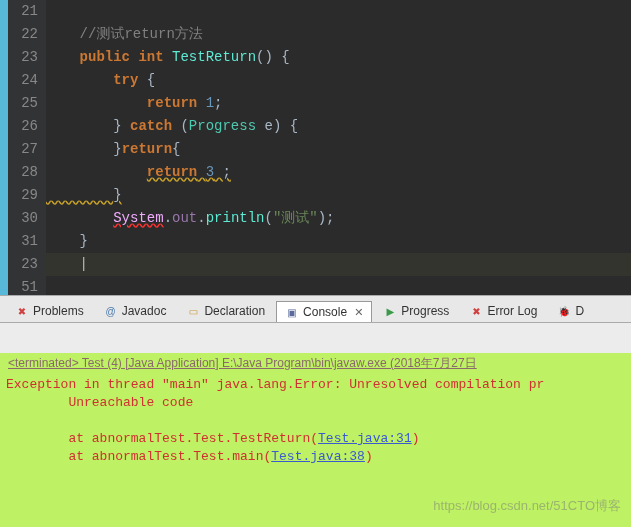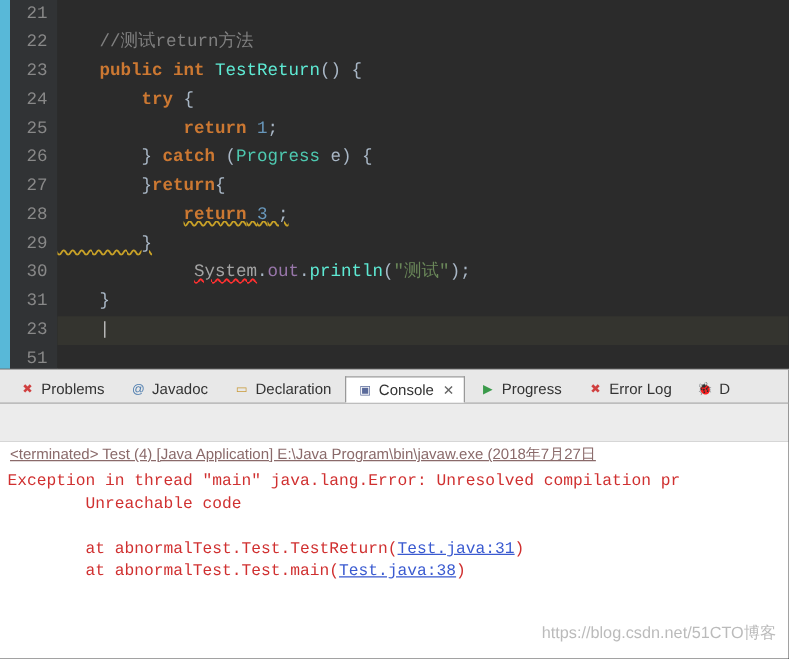--- a/index.html
+++ b/index.html
@@ -13,39 +13,39 @@
     .code-area { flex: 1; background: #2b2b2b; color: #a9b7c6; line-height: 23px; padding-left: 0; position: relative; }
     .code-line { height: 23px; white-space: pre; }
     .comment { color: #808080; }
     .keyword { color: #cc7832; font-weight: bold; }
     .ident-type { color: #4ec9b0; }
     .method { color: #5eead4; }
     .number { color: #6897bb; }
     .string { color: #6a8759; }
     .field { color: #9876aa; }
     .punct { color: #a9b7c6; }
-    .underline-sys { text-decoration: underline; text-decoration-color: #507874; color: #a3a3a3; margin-left: 42px; }
+    .underline-sys { text-decoration: underline; text-decoration-color: #507874; color: #f0abfc; }
     .squiggle { text-decoration-line: underline; text-decoration-style: wavy; text-decoration-color: #c9a227; }
     .error-squiggle { text-decoration-line: underline; text-decoration-style: wavy; text-decoration-color: #ff3030; }
     .highlight-line { background: rgba(80,80,60,0.25); }
     
     .tabs-bar { height: 28px; background: #e8e8e8; display: flex; align-items: flex-end; border-top: 1px solid #aaa; border-bottom: 1px solid #aaa; padding-left: 6px; gap: 2px; overflow:hidden;}
     .tab { display: flex; align-items: center; padding: 3px 8px; font-family: Arial, sans-serif; font-size: 12px; color: #333; gap: 4px; border: 1px solid transparent; cursor: pointer; white-space:nowrap;}
     .tab.active { background: #fff; border: 1px solid #999; border-bottom: 1px solid #fff; position: relative; top: 1px; }
     .tab-icon { width: 14px; height: 14px; display: inline-flex; align-items: center; justify-content: center; font-size: 10px; }
     .icon-problems { color: #d04040; }
     .icon-javadoc { color: #4a7aad; }
     .icon-decl { color: #c99a3a; }
     .icon-console { color: #5a6a9a; }
     .icon-progress { color: #3a9a4a; }
     .icon-errorlog { color: #d04040; }
     .close-x { color: #666; font-size: 11px; margin-left: 3px; }
     
     .console-toolbar { height: 30px; background: #ececec; display:flex; align-items:center;}
-    .console-area { background: #ffffff; height: 174px; padding: 0 6px 6px 6px; font-family: Arial, sans-serif; overflow:hidden;}
+    .console-area { background: #bef264; height: 174px; padding: 0 6px 6px 6px; font-family: Arial, sans-serif; overflow:hidden;}
     .console-title { color: #8a6a6a; font-size: 12px; padding: 2px 2px 4px 2px; text-decoration: underline; font-family: Arial, sans-serif; white-space:nowrap;}
     .console-output { font-family: Consolas, 'Courier New', monospace; font-size: 13px; color: #d03030; line-height: 18px; white-space: pre; }
     .console-link { color: #3a5ad0; text-decoration: underline; cursor: pointer; }
     
     .watermark { position: absolute; bottom: 12px; right: 10px; color: rgba(120,120,120,0.5); font-family: Arial, sans-serif; font-size: 13px; pointer-events: none; }
   </style>
 </head>
 <body>
 
 <div class="editor-area">

